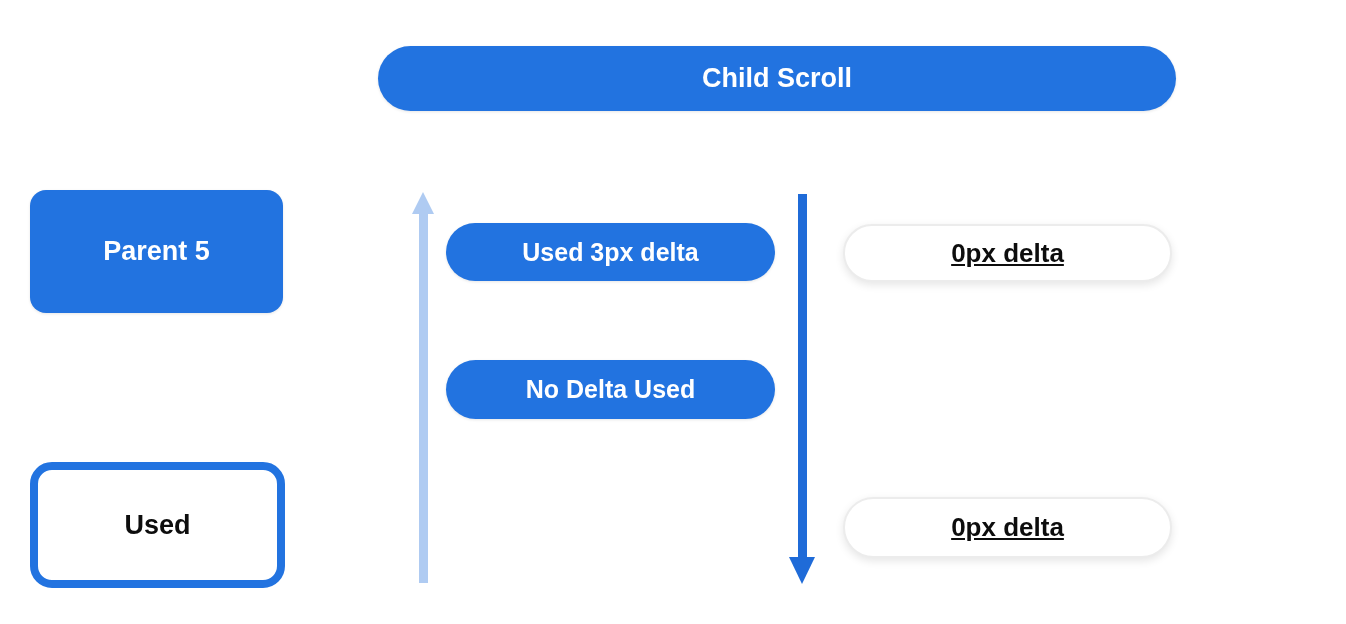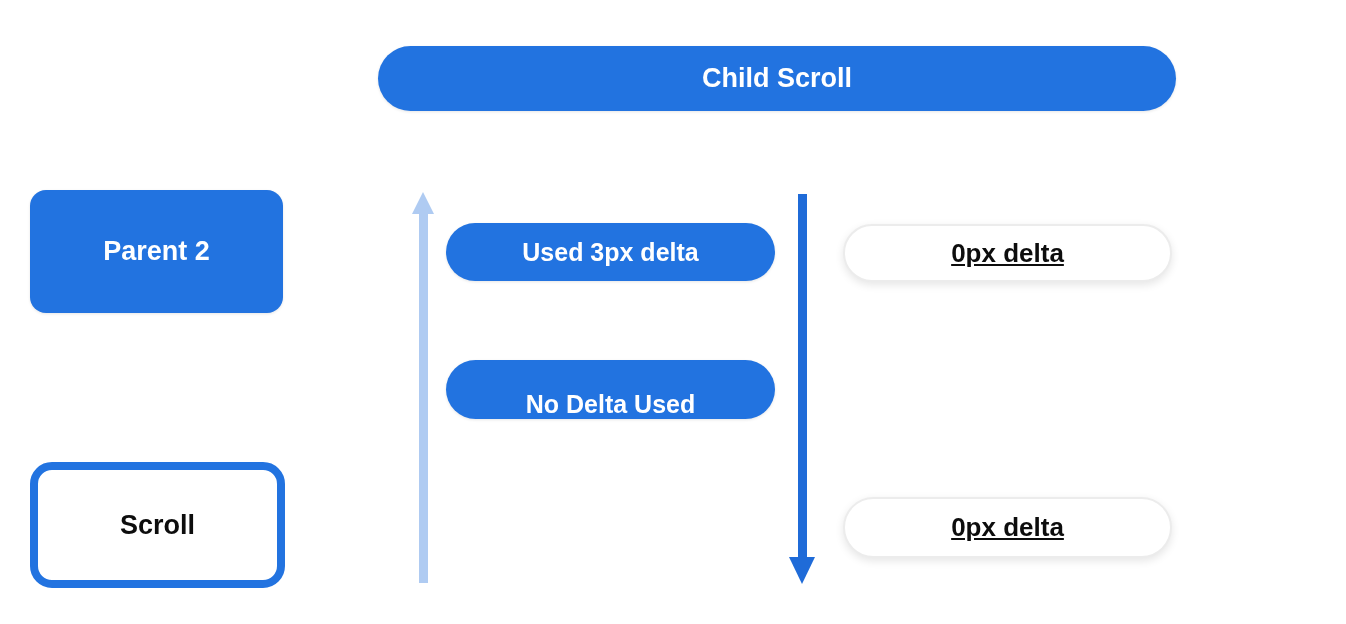--- a/index.html
+++ b/index.html
@@ -69,21 +69,21 @@
   }
 
   
   .post-scroll { left: 378px; top: 46px; width: 798px; height: 65px; font-size: 27px; }
 
   .parent2 { left: 30px;  top: 190px; width: 253px; height: 123px; }
   .parent1 { left: 30px;  top: 327px; width: 253px; height: 123px; }
   .child   { left: 30px;  top: 462px; width: 255px; height: 126px; }
 
   .used-delta  { left: 446px; top: 223px; width: 329px; height: 58px; font-size: 25px; text-align: center; }
-  .no-delta    { left: 446px; top: 360px; width: 329px; height: 59px; font-size: 25px; align-items: flex-end; }
+  .no-delta    { left: 446px; top: 360px; width: 329px; height: 59px; font-size: 25px; }
 
   .zero-delta-top    { left: 843px; top: 224px; width: 329px; height: 58px; font-size: 26px; }
   .zero-delta-bottom { left: 843px; top: 497px; width: 329px; height: 61px; font-size: 26px; }
 
   
   .arrow { position: absolute; }
   .up-arrow-stem {
     left: 419px; top: 212px; width: 9px; height: 371px;
     background: #afcbf2;
   }
@@ -109,26 +109,26 @@
 </head>
 <body>
 
 <div class="canvas">
 
   <div class="pill-blue post-scroll">
     <span>Child Scroll</span>
   </div>
 
   <div class="box-blue parent2">
-    <span>Parent 2</span>
+    <span>Parent 5</span>
   </div>
 
 
   <div class="box-outlined child">
-    <span>Scroll</span>
+    <span>Used</span>
   </div>
 
   <div class="arrow up-arrow-stem"></div>
   <div class="arrow up-arrow-head"></div>
 
   <div class="pill-blue used-delta">
     <span>Used 3px delta</span>
   </div>
 
   <div class="pill-blue no-delta">

